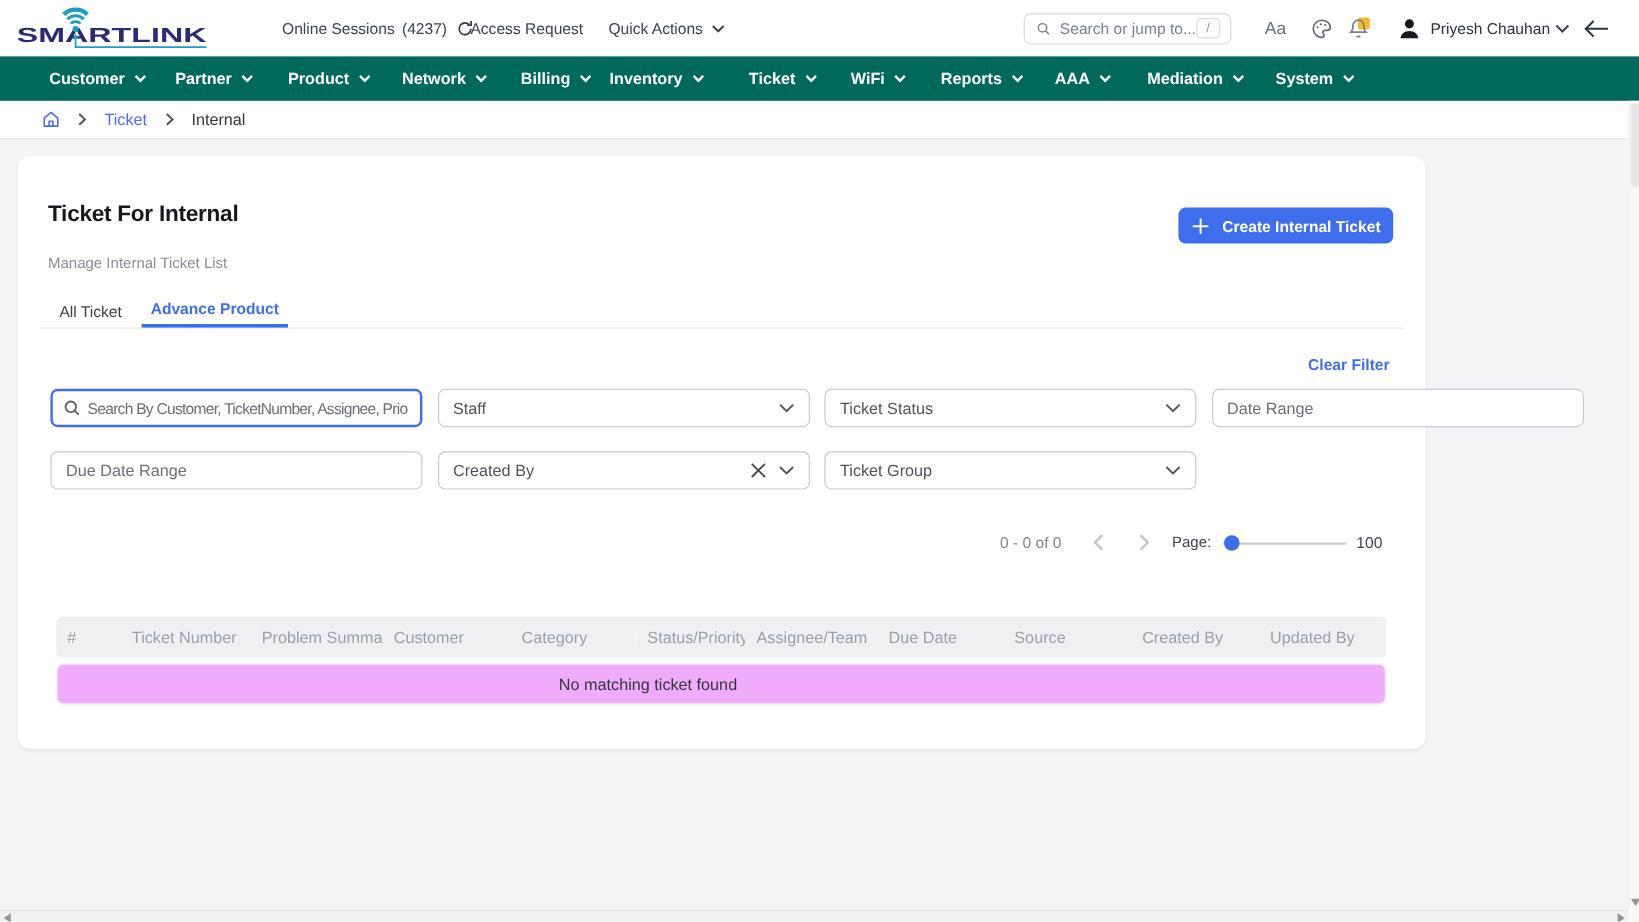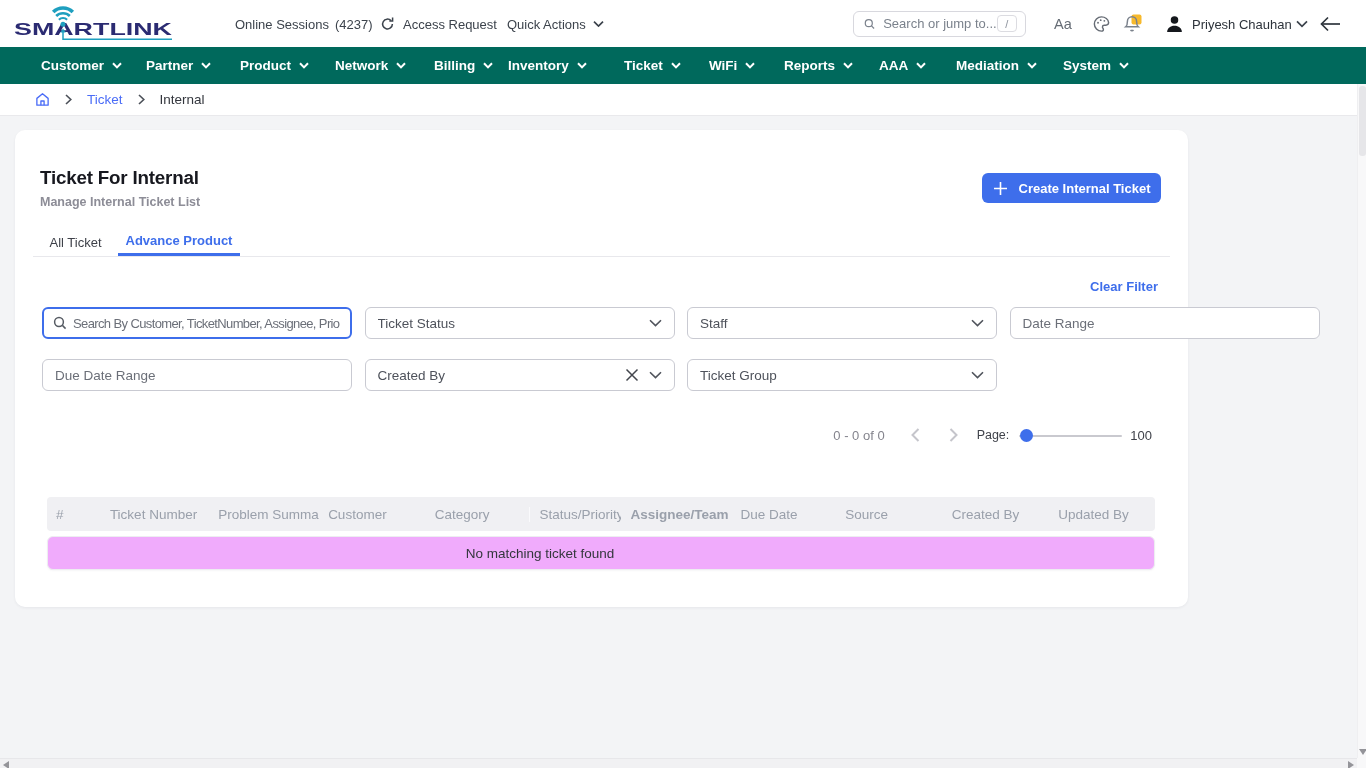--- a/index.html
+++ b/index.html
@@ -28,21 +28,21 @@
   .crumbbar { height:32px; background:#fff; border-bottom:1px solid #e9e9ec; display:flex; align-items:center; padding-left:35px; }
   .crumbbar .sep { margin:0 15px; display:flex; }
   .crumb-link { color:#4a6cf7; font-size:13.5px; text-decoration:none; }
   .crumb-current { color:#33363d; font-size:13.5px; }
 
   
   .main { height:621px; }
   .card { margin:14px 0 0 15px; width:1173px; background:#fff; border-radius:10px; box-shadow:0 1px 3px rgba(25,25,46,.06); padding-bottom:37px; }
   .card-head { display:flex; justify-content:space-between; padding:36px 27px 0 25px; }
   .pg-title { font-size:18.8px; font-weight:700; color:#17181f; line-height:24px; letter-spacing:-.2px; }
-  .pg-sub { margin-top:4px; font-size:12.5px; color:#8d8d97; line-height:16px;font-weight:bold; }
+  .pg-sub { margin-top:21px; font-size:12.5px; color:#8d8d97; line-height:16px; }
   .create-btn { margin-top:7px; width:179px; height:30px; background:#3e6eeb; color:#fff; border:none; border-radius:6px; font-size:13px; font-weight:700; font-family:inherit; display:flex; align-items:center; justify-content:center; gap:11px; cursor:pointer; }
 
   .tabs { margin:18px 18px 0 18px; display:flex; border-bottom:1px solid #e8e8ec; }
   .tab { height:28px; display:flex; align-items:center; justify-content:center; font-size:13px; cursor:pointer; }
   .tab.t1 { width:85px; color:#3e4149; font-weight:500; }
   .tab.t2 { width:122px; color:#3e6eeb; font-weight:700; border-bottom:3px solid #3e6eeb; }
 
   .clearrow { margin:22px 30px 0 0; display:flex; justify-content:flex-end; }
   .clear-filter { color:#3e6eeb; font-size:13px; font-weight:700; cursor:pointer; }
 
@@ -66,21 +66,21 @@
   .slider-track { position:absolute; left:0; right:0; top:6px; height:2px; background:#c9c9cf; border-radius:1px; }
   .slider-thumb { position:absolute; left:1px; top:0; width:13px; height:13px; border-radius:50%; background:#3e6eeb; cursor:pointer; }
   .pg-size { margin-left:8px; color:#3f424a; font-size:13px; }
 
   .tbl { margin:46px 33px 0 32px; }
   .tbl-head { display:flex; height:34px; background:#f0f0f3; border-radius:4px; align-items:center; }
   .th { padding-left:9px; color:#9aa0ab; font-size:13.5px; font-weight:500; white-space:nowrap; overflow:hidden; }
   .th:nth-child(1){width:61px;} .th:nth-child(2){width:124px;} .th:nth-child(3){width:126px;}
   .th:nth-child(4){width:122px;} .th:nth-child(5){width:120px;}
   .th:nth-child(6){width:104px; box-shadow:-1px 0 0 #fafafc;}
-  .th:nth-child(7){width:126px;font-weight:bold;} .th:nth-child(8){width:120px;} .th:nth-child(9){width:122px;}
+  .th:nth-child(7){width:126px;} .th:nth-child(8){width:120px;} .th:nth-child(9){width:122px;}
   .th:nth-child(10){width:122px;} .th:nth-child(11){width:121px;}
   .tbl-empty { margin-top:5px; height:34px; background:#f0abfc; border:1px solid #ededf1; border-radius:6px; box-shadow:0 1px 2px rgba(25,25,46,.04); display:flex; align-items:center; justify-content:center; padding-right:122px; color:#33363d; font-size:13.5px; }
 
   
   .vscroll { position:absolute; right:0; top:84px; width:9px; height:674px; background:#f8f8f9; border-left:1px solid #efeff1; }
   .vthumb { position:absolute; left:1px; top:2px; width:7px; height:70px; background:#e6e6e9; border-radius:3px; }
   .varrow { position:absolute; left:1px; bottom:3px; width:0; height:0; border-left:4px solid transparent; border-right:4px solid transparent; border-top:6px solid #949499; }
   .hscroll { position:absolute; left:0; bottom:0; width:1357px; height:10px; background:#f1f1f3; border-top:1px solid #e7e7ea; }
   .harrow-l { position:absolute; left:3px; top:2px; width:0; height:0; border-top:4px solid transparent; border-bottom:4px solid transparent; border-right:6px solid #949499; }
   .harrow-r { position:absolute; right:3px; top:2px; width:0; height:0; border-top:4px solid transparent; border-bottom:4px solid transparent; border-left:6px solid #949499; }
@@ -108,21 +108,21 @@
     <span class="toplink">Online Sessions</span>
     <span class="toplink" style="margin-left:6px">(4237)</span>
     <span class="refresh-ic">
       <svg width="15" height="15" viewBox="0 0 15 15" fill="none" stroke="#3c434c" stroke-width="1.5">
         <path d="M12.4 7.6 a4.9 4.9 0 1 1 -1.4 -3.5"></path>
         <path d="M12.6 1.1 L12.6 4.4 L9.3 4.4" stroke-width="1.5"></path>
       </svg>
     </span>
   </div>
 
-  <div class="hbs" style="left:403px">
+  <div class="hbs" style="left:392px">
     <span class="toplink">Access Request</span>
   </div>
 
   <div class="hbs" style="left:507px">
     <span class="toplink">Quick Actions</span>
     <span class="chev-dark">
       <svg width="11" height="7" viewBox="0 0 11 7" fill="none" stroke="#3c434c" stroke-width="1.7">
           <path d="M1 1.2 L5.5 5.6 L10 1.2"></path>
         </svg>
     </span>
@@ -305,29 +305,29 @@
       <div class="field focused">
         <span class="icx">
           <svg width="14" height="14" viewBox="0 0 14 14" fill="none" stroke="#565b63" stroke-width="1.5">
               <circle cx="6" cy="6" r="4.4"></circle>
               <path d="M9.4 9.4 L12.6 12.6"></path>
             </svg>
         </span>
         <span class="ph-light srchph grow">Search By Customer, TicketNumber, Assignee, Prio</span>
       </div>
       <div class="field">
-        <span class="lbl grow">Ticket Status</span>
+        <span class="lbl grow">Staff</span>
         <span class="chev">
           <svg width="13" height="8" viewBox="0 0 13 8" fill="none" stroke="#50545c" stroke-width="1.6">
               <path d="M1 1.2 L6.5 6.6 L12 1.2"></path>
             </svg>
         </span>
       </div>
       <div class="field">
-        <span class="lbl grow">Staff</span>
+        <span class="lbl grow">Ticket Status</span>
         <span class="chev">
           <svg width="13" height="8" viewBox="0 0 13 8" fill="none" stroke="#50545c" stroke-width="1.6">
               <path d="M1 1.2 L6.5 6.6 L12 1.2"></path>
             </svg>
         </span>
       </div>
       <div class="field">
         <span class="ph-light grow">Date Range</span>
       </div>
 

